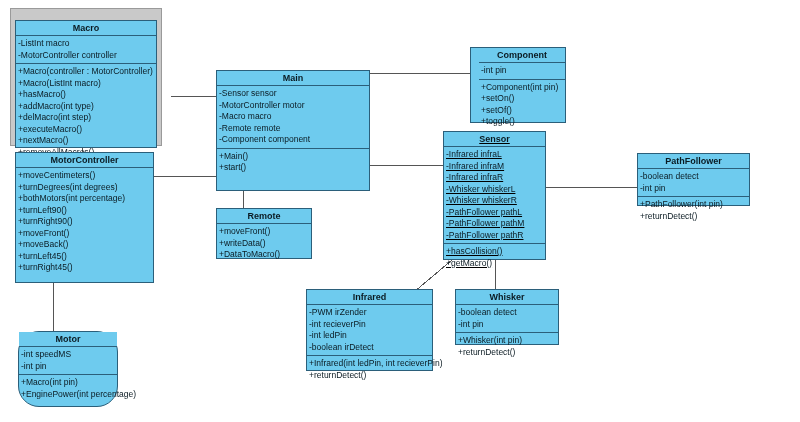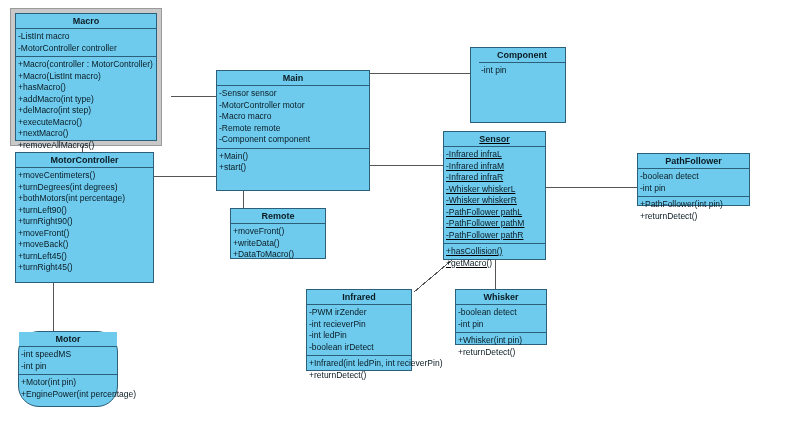--- a/index.html
+++ b/index.html
@@ -48,21 +48,21 @@
 
       <path d="M 546 187 L 637 187"></path>
 
       <path d="M 452 260 L 414 292"></path>
 
       <path d="M 495 260 L 495 289"></path>
     </g>
   </svg>
 
   <div class="selected-frame" style="left:10px;top:8px;width:152px;height:138px;"></div>
-  <div class="umlclass" style="left:15px;top:13px;width:142px;height:128px;">
+  <div class="umlclass" style="left:15px;top:20px;width:142px;height:128px;">
     <div class="title">Macro</div>
     <div class="compartment">
       <div class="row">-ListInt macro</div>
       <div class="row">-MotorController controller</div>
     </div>
     <div class="compartment">
       <div class="row">+Macro(controller : MotorController)</div>
       <div class="row">+Macro(ListInt macro)</div>
       <div class="row">+hasMacro()</div>
       <div class="row">+addMacro(int type)</div>
@@ -88,53 +88,59 @@
     </div>
   </div>
 
   <div class="umlclass" style="left:18px;top:331px;width:100px;height:76px;border-radius:21px;">
     <div class="title">Motor</div>
     <div class="compartment">
       <div class="row">-int speedMS</div>
       <div class="row">-int pin</div>
     </div>
     <div class="compartment">
-      <div class="row">+Motor(int pin)</div>
+      <div class="row">+Macro(int pin)</div>
       <div class="row">+EnginePower(int percentage)</div>
     </div>
   </div>
 
   <div class="umlclass" style="left:216px;top:70px;width:154px;height:121px;">
     <div class="title">Main</div>
     <div class="compartment">
       <div class="row">-Sensor sensor</div>
       <div class="row">-MotorController motor</div>
       <div class="row">-Macro macro</div>
       <div class="row">-Remote remote</div>
       <div class="row">-Component component</div>
     </div>
     <div class="compartment">
       <div class="row">+Main()</div>
       <div class="row">+start()</div>
     </div>
   </div>
 
-  <div class="umlclass" style="left:216px;top:208px;width:96px;height:51px;margin-left:14px;">
+  <div class="umlclass" style="left:216px;top:208px;width:96px;height:51px;">
     <div class="title">Remote</div>
     <div class="compartment">
       <div class="row">+moveFront()</div>
       <div class="row">+writeData()</div>
       <div class="row">+DataToMacro()</div>
     </div>
   </div>
 
   <div class="umlclass" style="left:470px;top:47px;width:96px;height:76px;padding-left:8px;">
     <div class="title">Component</div>
     <div class="compartment">
       <div class="row">-int pin</div>
+    </div>
+    <div class="compartment">
+      <div class="row">+Component(int pin)</div>
+      <div class="row">+setOn()</div>
+      <div class="row">+setOf()</div>
+      <div class="row">+toggle()</div>
     </div>
   </div>
 
   <div class="umlclass" style="left:443px;top:131px;width:103px;height:129px;text-decoration:underline;">
     <div class="title">Sensor</div>
     <div class="compartment">
       <div class="row">-Infrared infraL</div>
       <div class="row">-Infrared infraM</div>
       <div class="row">-Infrared infraR</div>
       <div class="row">-Whisker whiskerL</div>
@@ -154,35 +160,35 @@
     <div class="compartment">
       <div class="row">-boolean detect</div>
       <div class="row">-int pin</div>
     </div>
     <div class="compartment">
       <div class="row">+PathFollower(int pin)</div>
       <div class="row">+returnDetect()</div>
     </div>
   </div>
 
-  <div class="umlclass" style="left:306px;top:289px;width:106px;height:82px;">
+  <div class="umlclass" style="left:306px;top:289px;width:127px;height:82px;">
     <div class="title">Infrared</div>
     <div class="compartment">
       <div class="row">-PWM irZender</div>
       <div class="row">-int recieverPin</div>
       <div class="row">-int ledPin</div>
       <div class="row">-boolean irDetect</div>
     </div>
     <div class="compartment">
       <div class="row">+Infrared(int ledPin, int recieverPin)</div>
       <div class="row">+returnDetect()</div>
     </div>
   </div>
 
-  <div class="umlclass" style="left:455px;top:289px;width:92px;height:56px;">
+  <div class="umlclass" style="left:455px;top:289px;width:104px;height:56px;">
     <div class="title">Whisker</div>
     <div class="compartment">
       <div class="row">-boolean detect</div>
       <div class="row">-int pin</div>
     </div>
     <div class="compartment">
       <div class="row">+Whisker(int pin)</div>
       <div class="row">+returnDetect()</div>
     </div>
   </div>

